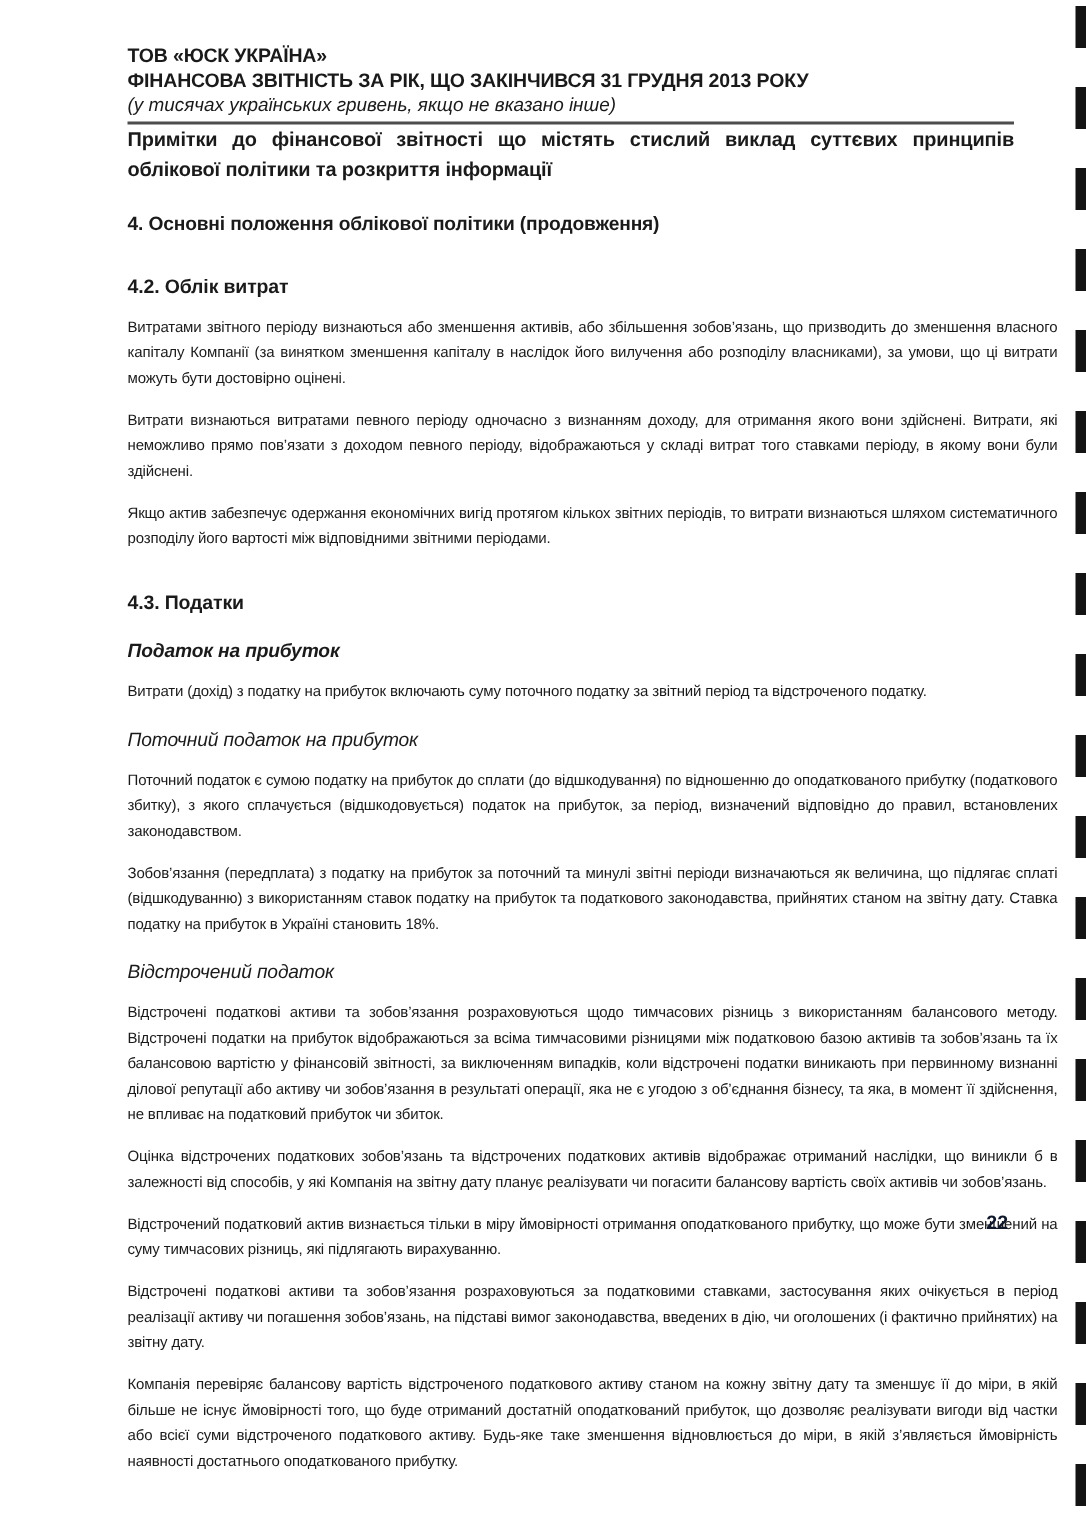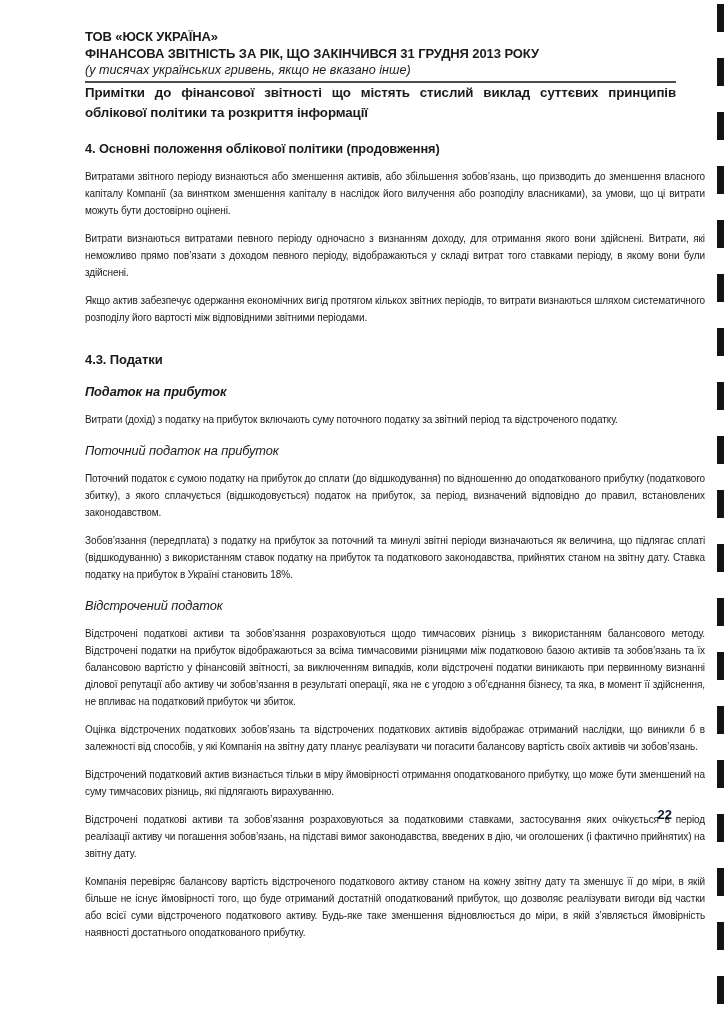--- a/index.html
+++ b/index.html
@@ -86,20 +86,21 @@
     <div class="hdr-line">ТОВ «ЮСК УКРАЇНА»</div>
     <div class="hdr-line">ФІНАНСОВА ЗВІТНІСТЬ ЗА РІК, ЩО ЗАКІНЧИВСЯ 31 ГРУДНЯ 2013 РОКУ</div>
     <div class="hdr-units">(у тисячах українських гривень, якщо не вказано інше)</div>
     <div class="rule"></div>
   </div>
 
   <div class="notes-heading">Примітки до фінансової звітності що містять стислий виклад суттєвих принципів облікової політики та розкриття інформації</div>
 
   <div class="content">
     <div class="blk section-heading">4. Основні положення облікової політики (продовження)</div>
+    <div class="blk subsection-heading">4.2.  Облік витрат</div>
     <p class="blk para">Витратами звітного періоду визнаються або зменшення активів, або збільшення зобов’язань, що призводить до зменшення власного капіталу Компанії (за винятком зменшення капіталу в наслідок його вилучення або розподілу власниками), за умови, що ці витрати можуть бути достовірно оцінені.</p>
     <p class="blk para">Витрати визнаються витратами певного періоду одночасно з визнанням доходу, для отримання якого вони здійснені. Витрати, які неможливо прямо пов’язати з доходом певного періоду, відображаються у складі витрат того ставками періоду, в якому вони були здійснені.</p>
     <p class="blk para">Якщо актив забезпечує одержання економічних вигід протягом кількох звітних періодів, то витрати визнаються шляхом систематичного розподілу його вартості між відповідними звітними періодами.</p>
     <div class="blk subsection-heading">4.3.  Податки</div>
     <div class="blk topic-bi">Податок на прибуток</div>
     <p class="blk para">Витрати (дохід) з податку на прибуток включають суму поточного податку за звітний період та відстроченого податку.</p>
     <div class="blk topic-i">Поточний податок на прибуток</div>
     <p class="blk para">Поточний податок є сумою податку на прибуток до сплати (до відшкодування) по відношенню до оподаткованого прибутку (податкового збитку), з якого сплачується (відшкодовується) податок на прибуток, за період, визначений відповідно до правил, встановлених законодавством.</p>
     <p class="blk para">Зобов’язання (передплата) з податку на прибуток за поточний та минулі звітні періоди визначаються як величина, що підлягає сплаті (відшкодуванню) з використанням ставок податку на прибуток та податкового законодавства, прийнятих станом на звітну дату. Ставка податку на прибуток в Україні становить 18%.</p>
     <div class="blk topic-i">Відстрочений податок</div>

